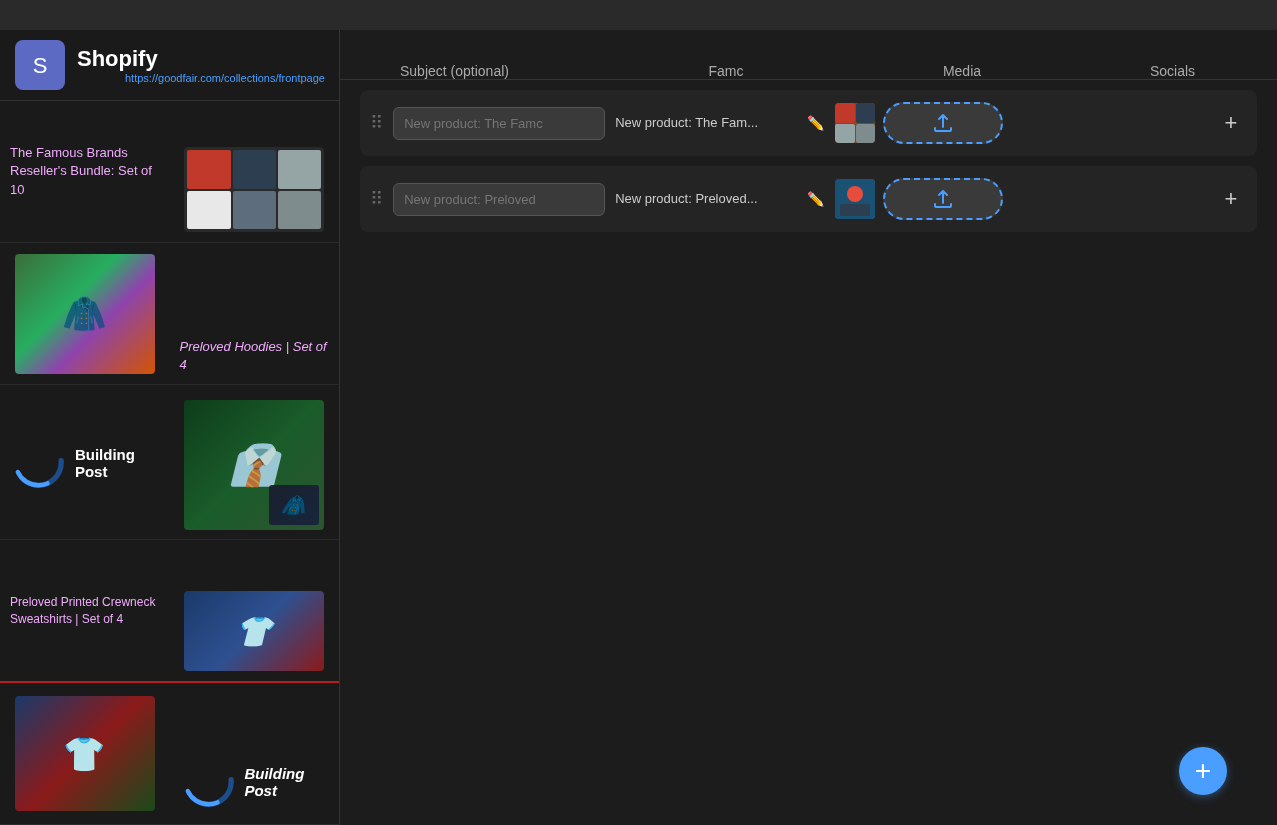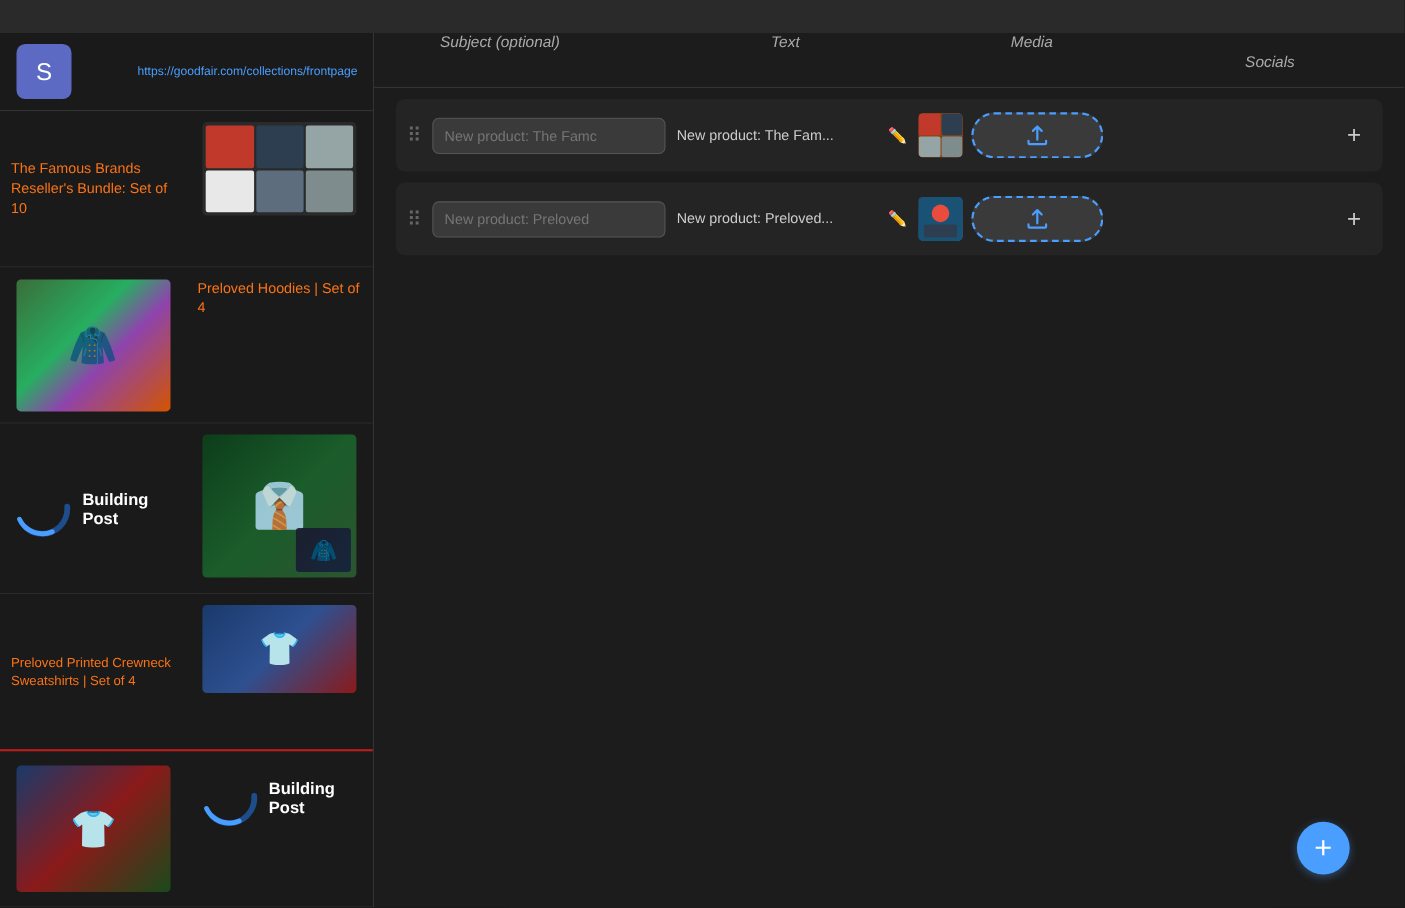--- a/index.html
+++ b/index.html
@@ -74,21 +74,21 @@
 
     .shopify-url {
       font-size: 11px;
       color: #4a9eff;
       text-decoration: none;
       margin-left: 48px;
     }
 
     .product-name {
       font-size: 13px;
-      color: #f97316;
+      color: #f0abfc;
       font-weight: 500;
       line-height: 1.4;
     }
 
     .building-post-cell {
       display: flex;
       flex-direction: row;
       align-items: center;
       justify-content: center;
       gap: 8px;
@@ -115,26 +115,25 @@
       flex: 1;
       background: #1c1c1c;
       display: flex;
       flex-direction: column;
       overflow: hidden;
     }
 
     
     .col-headers {
       display: flex;
-      align-items: flex-start;
+      align-items: flex-end;
       padding: 0 20px;
       height: 50px;
       border-bottom: 1px solid #333;
-      gap: 4px;
-      font-style: italic;
+      gap: 16px;
     }
 
     .col-header {
       font-size: 14px;
       color: #aaa;
       font-weight: 400;
     }
 
     .col-subject { width: 200px; margin-left: 40px; }
     .col-text { width: 220px; text-align: center; }
@@ -293,43 +292,45 @@
       align-items: center;
       justify-content: center;
       border-bottom: 1px solid #2a2a2a;
       min-height: 90px;
     }
 
     .right-cell {
       flex: 1;
       padding: 10px;
       display: flex;
-      align-items: flex-start;
+      align-items: flex-end;
       justify-content: center;
       border-bottom: 1px solid #2a2a2a;
       min-height: 90px;
+      font-style: italic;
     }
   </style>
 </head>
 <body>
 
 <div class="top-bar"></div>
 
 <div class="main-layout">
 
   <div class="sidebar">
 
     <div class="shopify-header">
       <div class="shopify-logo">
         <svg width="36" height="36" viewBox="0 0 36 36" fill="none">
           <rect width="36" height="36" rx="6" fill="#5c6ac4"></rect>
           <text x="18" y="26" text-anchor="middle" font-size="22" fill="white">S</text>
         </svg>
       </div>
       <div class="shopify-title-area">
+        <span class="shopify-title">Shopify</span>
         <a class="shopify-url">https://goodfair.com/collections/frontpage</a>
       </div>
     </div>
 
     <div class="product-list-inner" style="height:100px;border-bottom:1px solid #2a2a2a;">
       <div class="left-cell" style="border-bottom:none;min-height:100px;">
         <span class="product-name">The Famous Brands Reseller's Bundle: Set of 10</span>
       </div>
       <div class="right-cell" style="border-bottom:none;min-height:100px;">
 
@@ -402,21 +403,21 @@
         </div>
       </div>
     </div>
 
   </div>
 
   <div class="right-content">
 
     <div class="col-headers">
       <span class="col-header col-subject">Subject (optional)</span>
-      <span class="col-header col-text">Text</span>
+      <span class="col-header col-text">Famc</span>
       <span class="col-header col-media">Media</span>
       <span class="col-header col-socials">Socials</span>
     </div>
 
     <div class="post-rows">
 
       <div class="post-row">
         <span class="drag-handle">⠿</span>
         <input class="subject-input" type="text" placeholder="New product: The Famc" style="">
         <div class="text-area">

